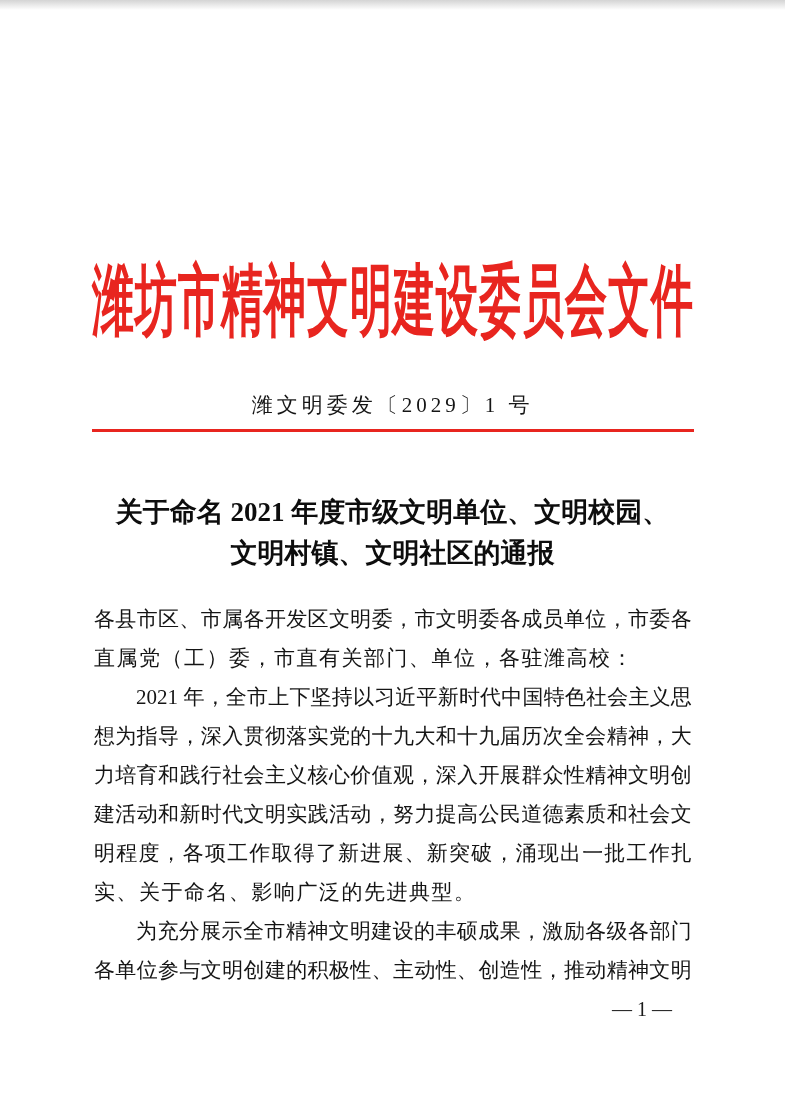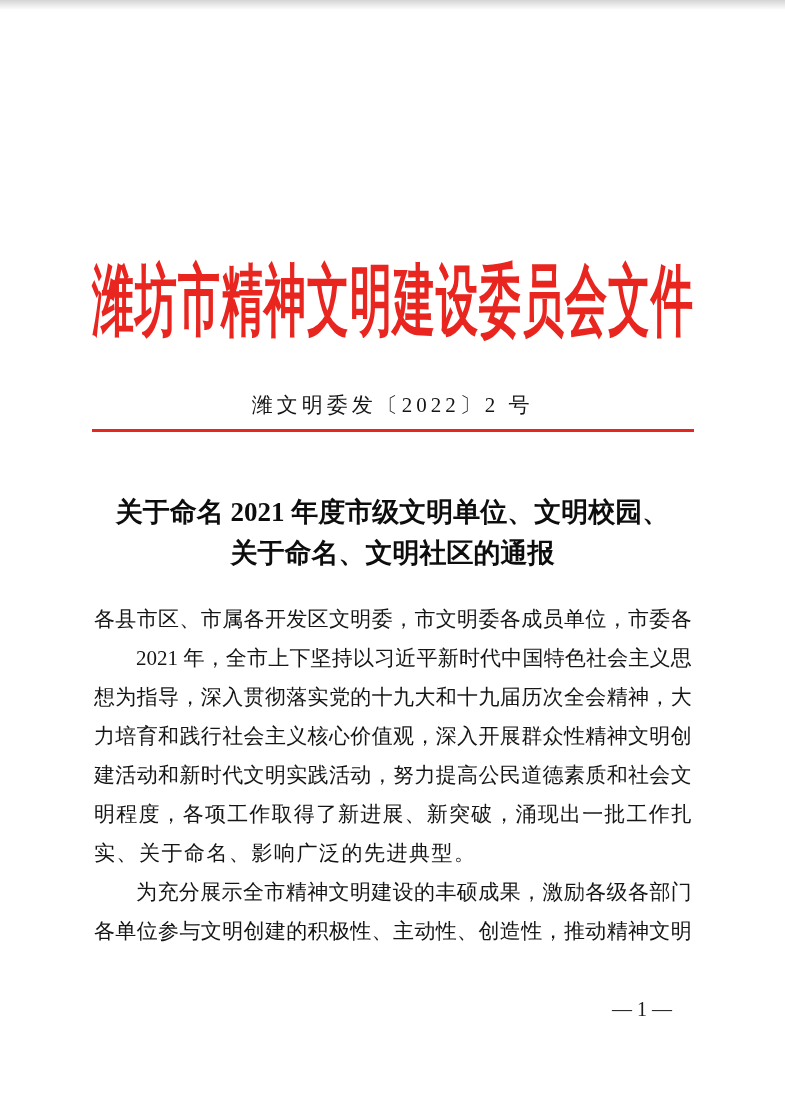--- a/index.html
+++ b/index.html
@@ -84,27 +84,27 @@
       <span>明</span>
       <span>建</span>
       <span>设</span>
       <span>委</span>
       <span>员</span>
       <span>会</span>
       <span>文</span>
       <span>件</span>
     </div>
 
-  <div class="doc-number">潍文明委发〔2022〕2 号</div>
+  <div class="doc-number">潍文明委发〔2029〕1 号</div>
 
   <div class="red-line"></div>
 
   <div class="doc-title">
     <div>关于命名 2021 年度市级文明单位、文明校园、</div>
-    <div>关于命名、文明社区的通报</div>
+    <div>文明村镇、文明社区的通报</div>
   </div>
 
   <div class="body-text">
     <div class="bline spread">
         <span>各</span>
         <span>县</span>
         <span>市</span>
         <span>区</span>
         <span>、</span>
         <span>市</span>
@@ -124,20 +124,21 @@
         <span>各</span>
         <span>成</span>
         <span>员</span>
         <span>单</span>
         <span>位</span>
         <span>，</span>
         <span>市</span>
         <span>委</span>
         <span>各</span>
       </div>
+    <div class="bline plain">直属党（工）委，市直有关部门、单位，各驻潍高校：</div>
     <div class="bline spread indent">
         <span>2021&nbsp;</span>
         <span>年</span>
         <span>，</span>
         <span>全</span>
         <span>市</span>
         <span>上</span>
         <span>下</span>
         <span>坚</span>
         <span>持</span>

